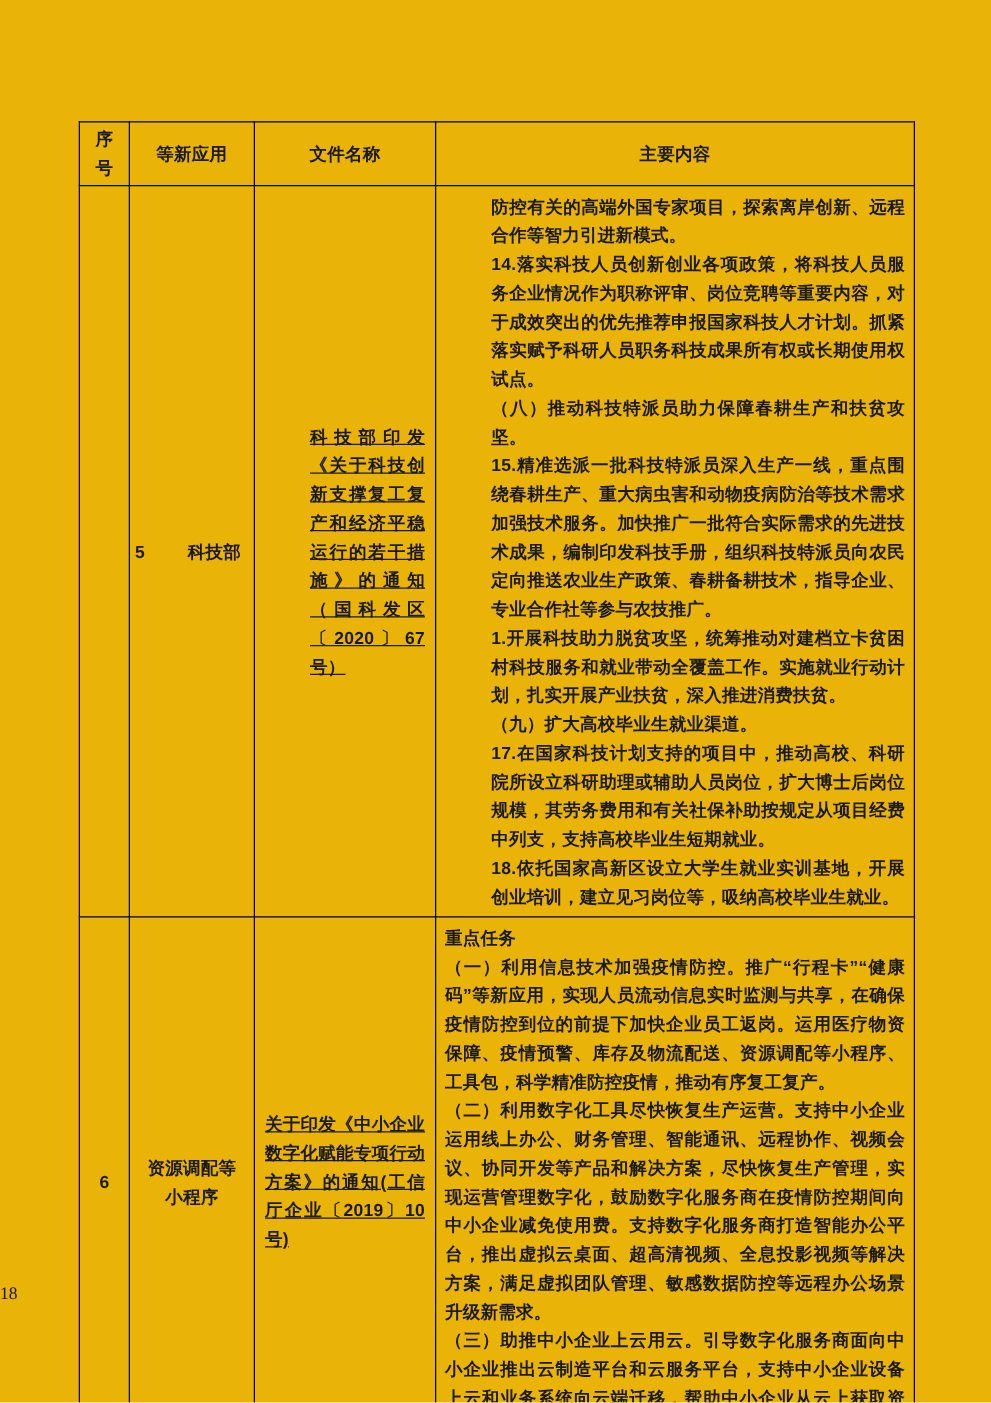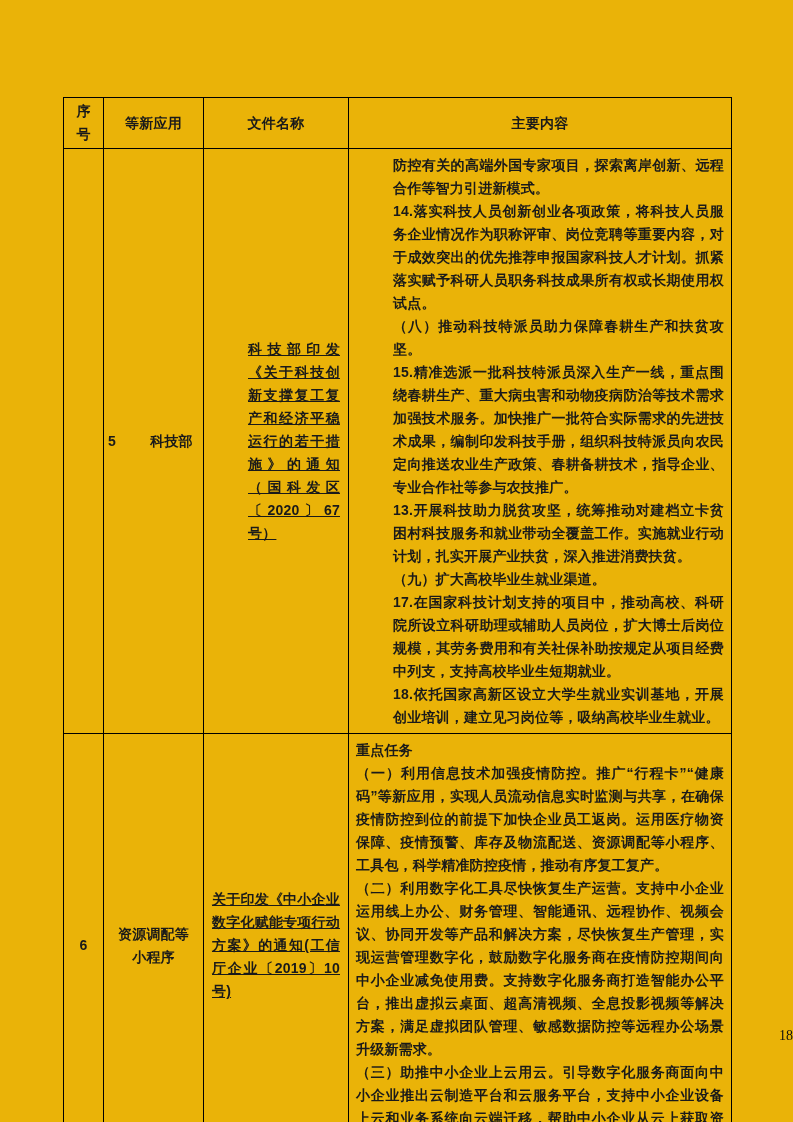--- a/index.html
+++ b/index.html
@@ -73,21 +73,21 @@
   td.content-cell p.para {
     margin: 0;
     text-align: justify;
     word-break: break-all;
   }
   .page-number {
     position: absolute;
     top: 1028px;
     left: 0;
     width: 100%;
-    text-align: right;
+    text-align: left;
     font-family: "Liberation Serif", "DejaVu Serif", serif;
     font-size: 14px;
     color: #111111;
   }
 </style>
 </head>
 <body>
 
 <div class="page">
 
@@ -109,21 +109,21 @@
     <tbody>
       <tr class="row row-5">
         <td class="index-cell">5</td>
         <td class="agency-cell">科技部</td>
         <td class="docname-cell">科技部印发《关于科技创新支撑复工复产和经济平稳运行的若干措施》的通知（国科发区〔2020〕67 号）</td>
         <td class="content-cell">
             <p class="para">防控有关的高端外国专家项目，探索离岸创新、远程合作等智力引进新模式。</p>
             <p class="para">14.落实科技人员创新创业各项政策，将科技人员服务企业情况作为职称评审、岗位竞聘等重要内容，对于成效突出的优先推荐申报国家科技人才计划。抓紧落实赋予科研人员职务科技成果所有权或长期使用权试点。</p>
             <p class="para">（八）推动科技特派员助力保障春耕生产和扶贫攻坚。</p>
             <p class="para">15.精准选派一批科技特派员深入生产一线，重点围绕春耕生产、重大病虫害和动物疫病防治等技术需求加强技术服务。加快推广一批符合实际需求的先进技术成果，编制印发科技手册，组织科技特派员向农民定向推送农业生产政策、春耕备耕技术，指导企业、专业合作社等参与农技推广。</p>
-            <p class="para">13.开展科技助力脱贫攻坚，统筹推动对建档立卡贫困村科技服务和就业带动全覆盖工作。实施就业行动计划，扎实开展产业扶贫，深入推进消费扶贫。</p>
+            <p class="para">1.开展科技助力脱贫攻坚，统筹推动对建档立卡贫困村科技服务和就业带动全覆盖工作。实施就业行动计划，扎实开展产业扶贫，深入推进消费扶贫。</p>
             <p class="para">（九）扩大高校毕业生就业渠道。</p>
             <p class="para">17.在国家科技计划支持的项目中，推动高校、科研院所设立科研助理或辅助人员岗位，扩大博士后岗位规模，其劳务费用和有关社保补助按规定从项目经费中列支，支持高校毕业生短期就业。</p>
             <p class="para">18.依托国家高新区设立大学生就业实训基地，开展创业培训，建立见习岗位等，吸纳高校毕业生就业。</p>
           </td>
       </tr>
       <tr class="row row-6">
         <td class="index-cell">6</td>
         <td class="agency-cell">资源调配等小程序</td>
         <td class="docname-cell">关于印发《中小企业数字化赋能专项行动方案》的通知(工信厅企业〔2019〕10 号)</td>
         <td class="content-cell">

